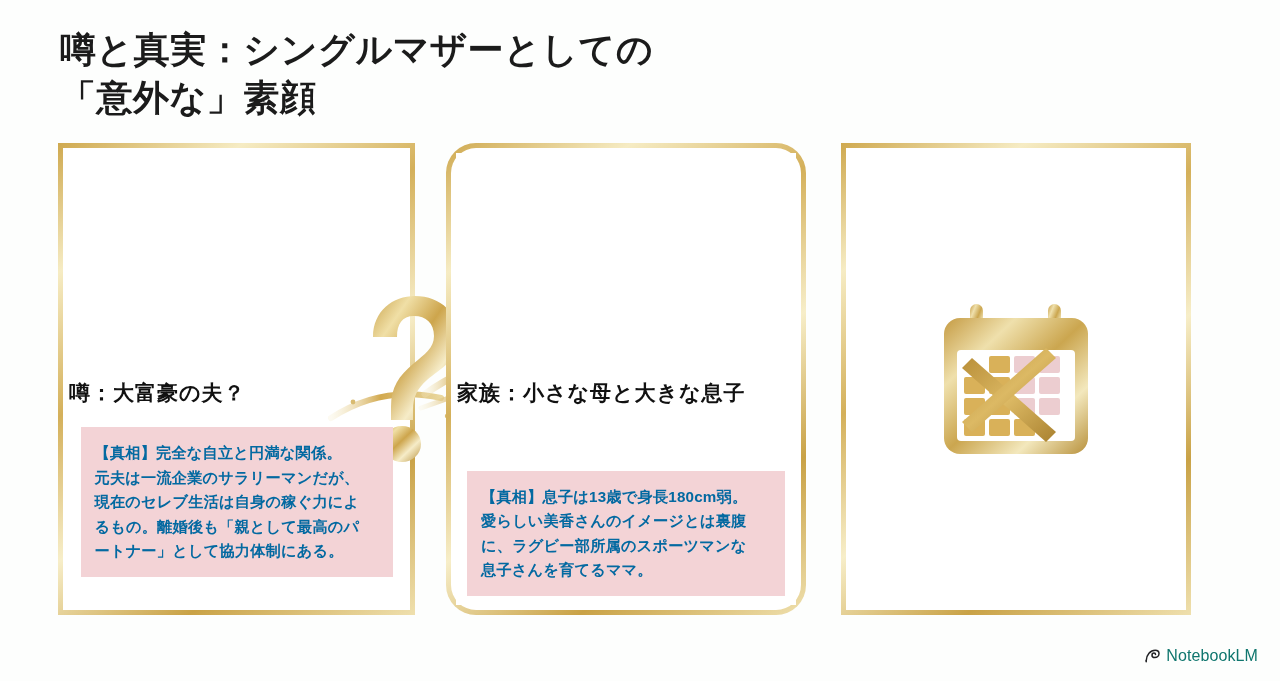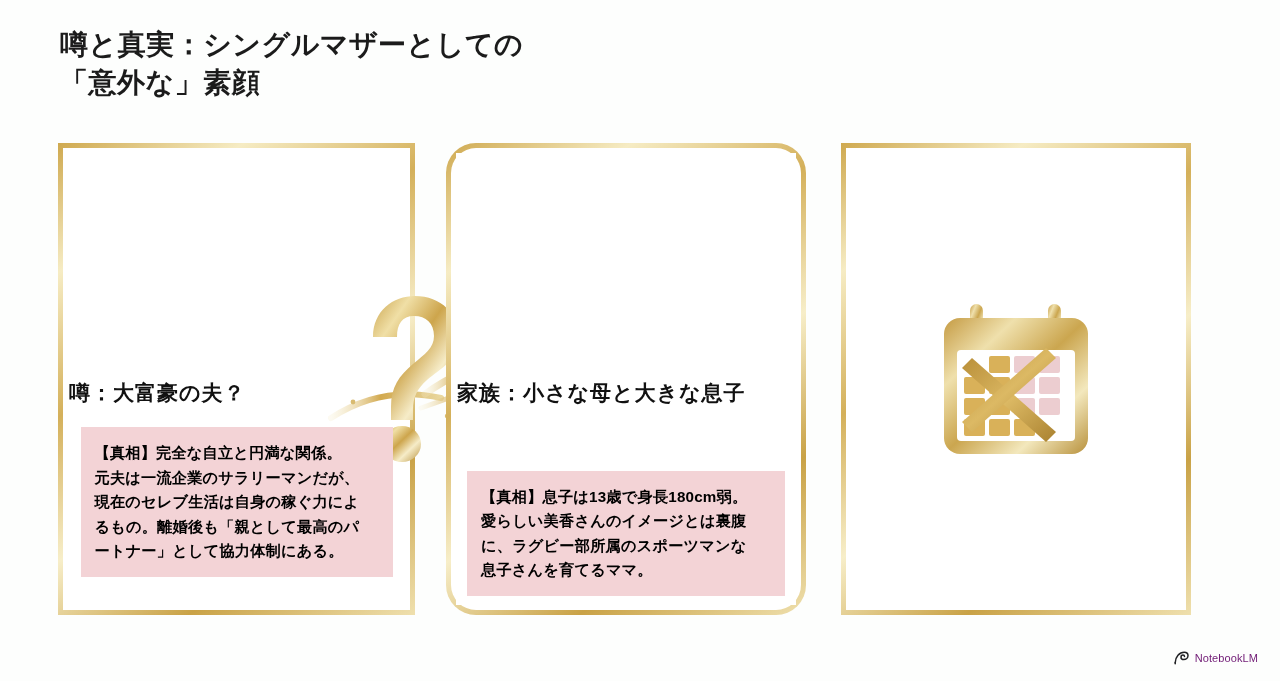--- a/index.html
+++ b/index.html
@@ -10,21 +10,21 @@
     overflow:hidden;
   }
   #slide { position:relative; width:1280px; height:681px; background:#fdfefd; }
 
   
   #page-title {
     position:absolute; left:60px; top:26px;
     width:760px;
     font-family:Liberation Sans, sans-serif;
     font-weight:bold;
-    font-size:28px;
+    font-size:36px;
     line-height:1.34;
     color:#1b1b1b;
     letter-spacing:0.5px;
     white-space:pre-line;
   }
 
   
   .card {
     position:absolute;
     top:143px;
@@ -77,21 +77,21 @@
 
   
   .truth-box {
     position:absolute;
     left:50%;
     transform:translateX(-50%);
     background:#f3d3d6;
     font-family:"Liberation Sans", sans-serif;
     font-size:15.2px;
     line-height:1.62;
-    color:#000000;
+    color:#0369a1;
     font-weight:bold;
     letter-spacing:0.2px;
     padding:14px 8px 13px 14px;
     text-align:left;
     white-space:pre-line;
     text-indent:0;
   }
   #truth-1 { width:312px; bottom:27px; }
   #truth-2 { width:318px; bottom:8px; }
   #truth-3 { width:310px; bottom:30px; }
@@ -99,22 +99,22 @@
   
   #footer-logo {
     position:absolute;
     right:22px; bottom:16px;
     display:flex;
     align-items:center;
     gap:6px;
   }
   #footer-logo .logo-text {
     font-family:"Liberation Sans", sans-serif;
-    font-size:11px;
-    color:#701a75;
+    font-size:16px;
+    color:#0f766e;
     letter-spacing:0.1px;
   }
 </style>
 </head>
 <body>
 
 <div id="slide">
 
   <div id="page-title">噂と真実：シングルマザーとしての
 「意外な」素顔</div>

